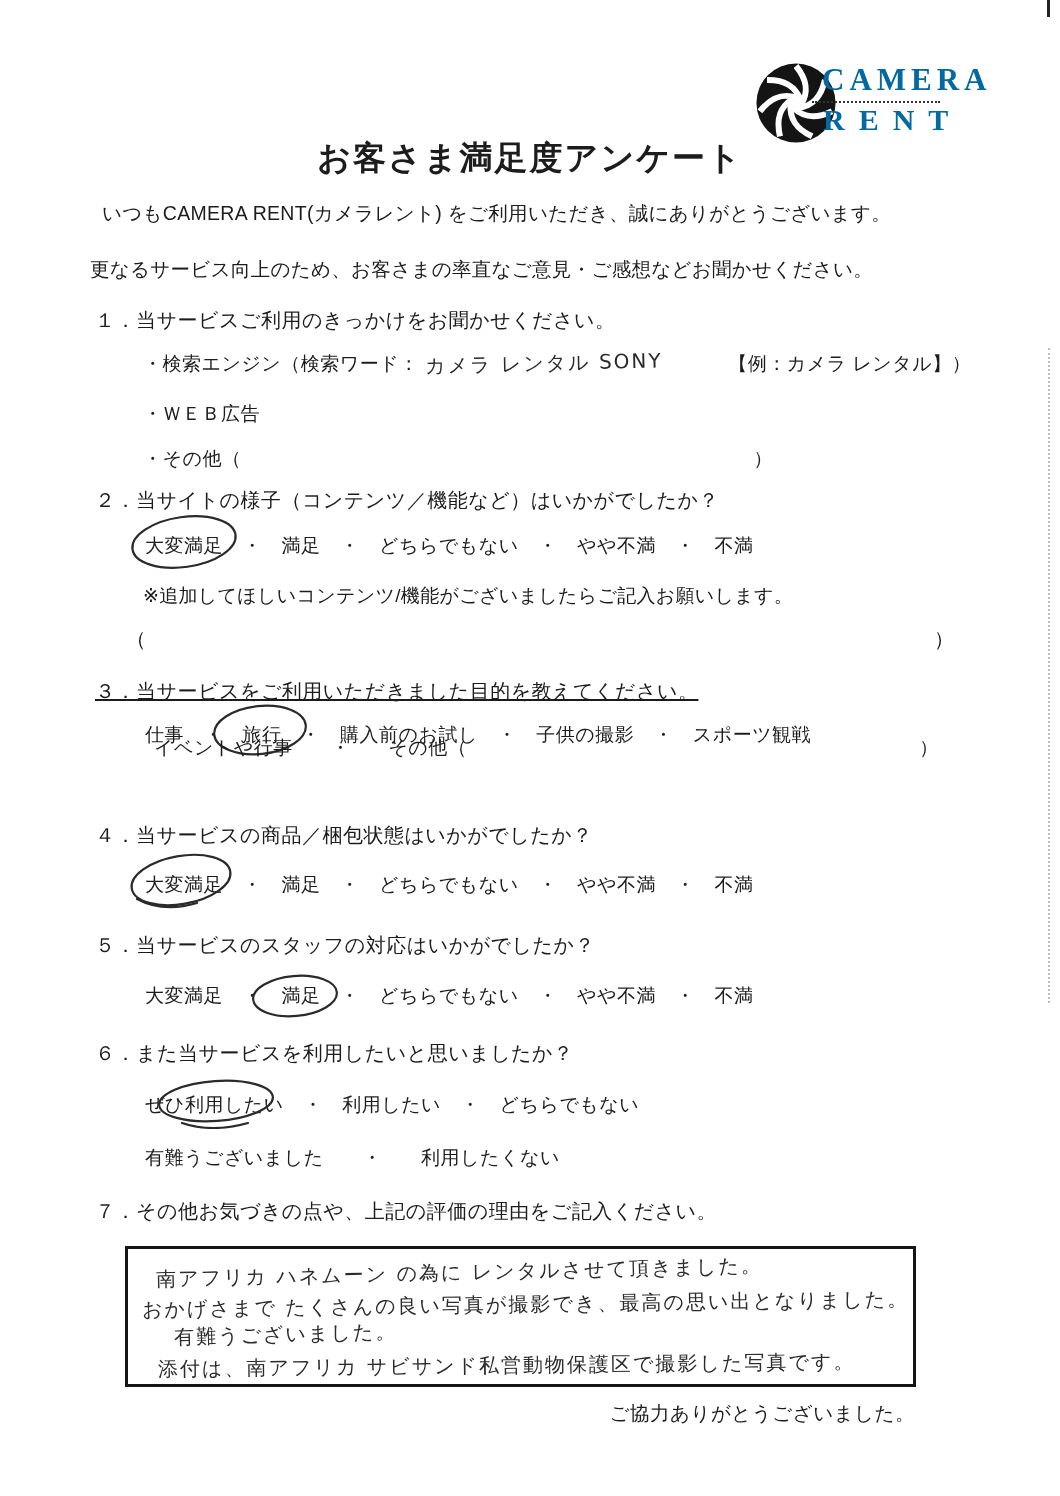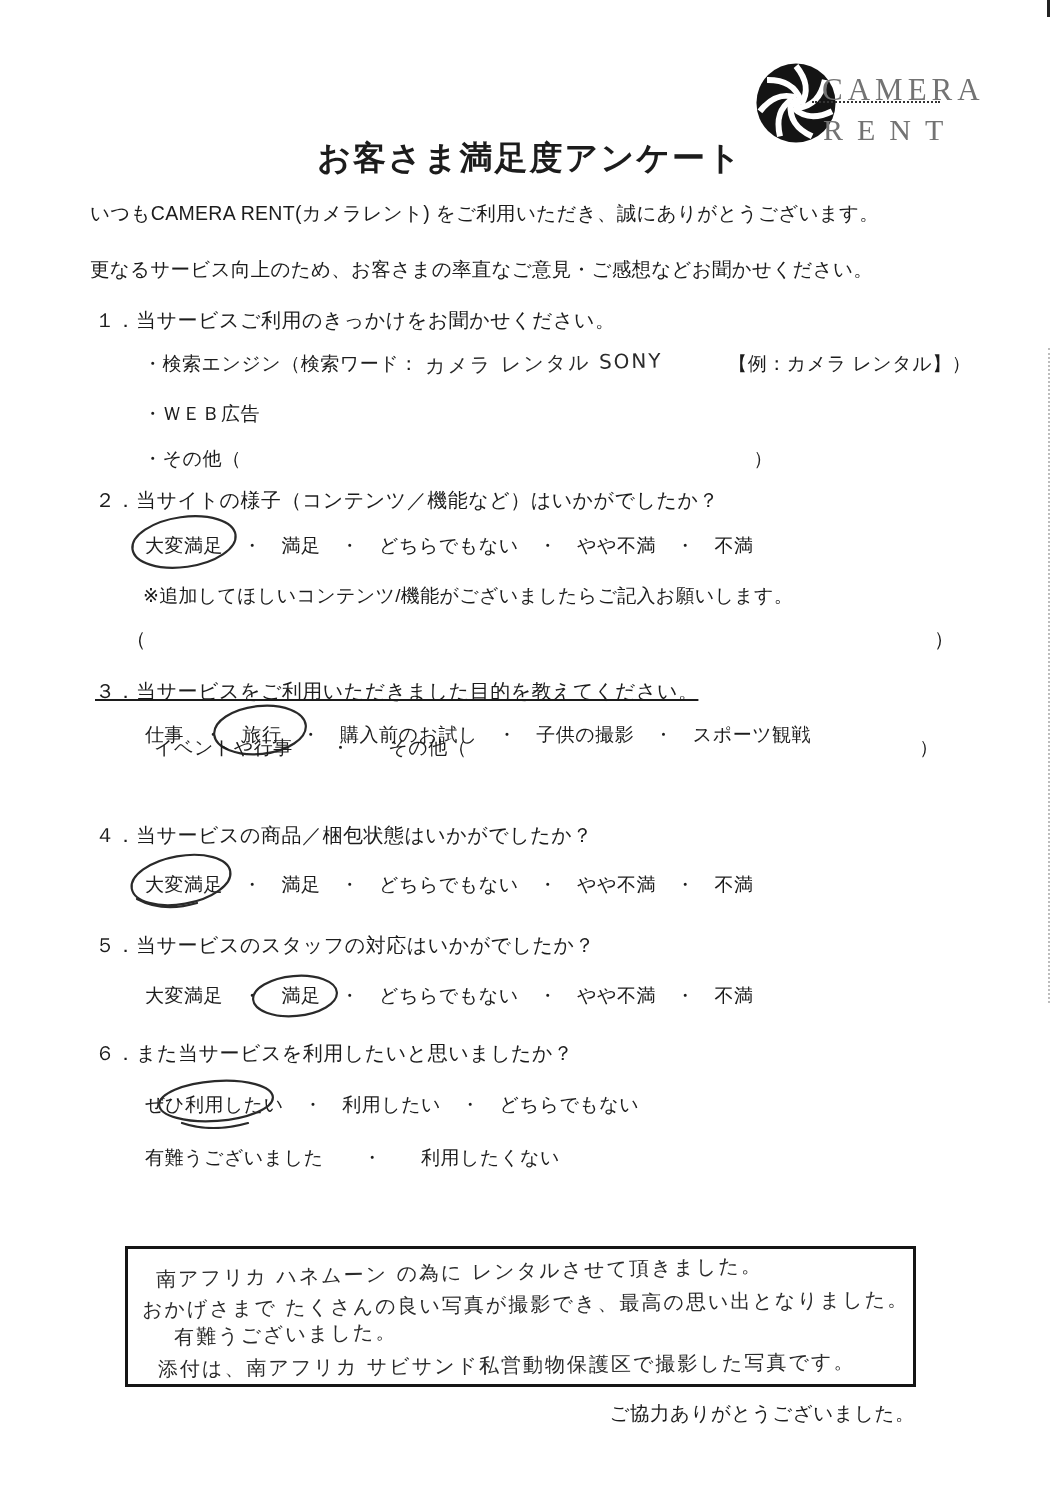--- a/index.html
+++ b/index.html
@@ -4,21 +4,21 @@
 <style>
   html,body{margin:0;padding:0;background:#e8e8e8;}
   #page{
     position:relative;width:1060px;height:1496px;margin:0 auto;
     background:#ffffff;overflow:hidden;
     font-family:"Liberation Sans","DejaVu Sans",sans-serif;
     color:#1c1c1c;
   }
   .abs{position:absolute;}
   
-  .logo-text{font-family:"Liberation Serif","DejaVu Serif",serif;font-weight:400;color:#737373;margin-top:10px;}
+  .logo-text{font-family:"Liberation Serif","DejaVu Serif",serif;font-weight:700;color:#0369a1;}
   .logo-camera{font-size:31px;letter-spacing:5px;}
   .logo-rent{font-size:30px;letter-spacing:14px;}
   .logo-divider{border-top:2px dotted #333;width:128px;height:0;}
   
   .title{font-size:33px;font-weight:600;letter-spacing:2px;text-align:center;width:1060px;}
   .intro{font-size:19.5px;line-height:28.5px;font-weight:500;letter-spacing:0.3px;}
   .heading{font-size:20px;font-weight:500;letter-spacing:0.5px;white-space:nowrap;}
   .opts{font-size:19px;font-weight:500;letter-spacing:0.5px;white-space:nowrap;}
   .note{font-size:19px;font-weight:500;letter-spacing:0.3px;}
   
@@ -62,21 +62,21 @@
       </g>
       <circle cx="50" cy="50" r="6" fill="#ffffff"></circle>
     </svg>
   </div>
   <div class="abs logo-text logo-camera" style="left:822px;top:62px;">CAMERA</div>
   <div class="abs logo-divider" style="left:812px;top:101px;"></div>
   <div class="abs logo-text logo-rent" style="left:823px;top:103px;">RENT</div>
 
   <div class="abs title" style="left:0;top:136px;">お客さま満足度アンケート</div>
 
-  <div class="abs intro" style="left:90px;top:199px;">いつもCAMERA RENT(カメラレント) をご利用いただき、誠にありがとうございます。</div>
+  <div class="abs intro" style="left:102px;top:199px;">いつもCAMERA RENT(カメラレント) をご利用いただき、誠にありがとうございます。</div>
   <div class="abs intro" style="left:90px;top:255px;">更なるサービス向上のため、お客さまの率直なご意見・ご感想などお聞かせください。</div>
 
   <div class="abs heading" style="left:95px;top:307px;font-family:Liberation Mono, monospace;">１．当サービスご利用のきっかけをお聞かせください。</div>
   <div class="abs opts" style="left:143px;top:350px;">
     <span>・検索エンジン（検索ワード：</span><span class="hw" style="margin-left:6px;">カメラ レンタル SONY</span><span class="gap" style="width:66px;"></span><span>【例：カメラ レンタル】）</span>
   </div>
   <div class="abs opts" style="left:143px;top:401px;">・ＷＥＢ広告</div>
   <div class="abs opts" style="left:143px;top:446px;">
     <span>・その他（</span><span class="gap" style="width:512px;"></span><span>）</span>
   </div>
@@ -115,20 +115,21 @@
   </svg>
 
   <div class="abs heading" style="left:95px;top:1040px;">６．また当サービスを利用したいと思いましたか？</div>
   <div class="abs opts" style="left:145px;top:1092px;">ぜひ利用したい　・　利用したい　・　どちらでもない</div>
   <svg class="circle" style="left:154px;top:1077px;" width="124" height="52">
     <ellipse cx="62" cy="24" rx="57" ry="20" transform="rotate(-4 62 24)"></ellipse>
     <path d="M28 46 q 30 10 66 0"></path>
   </svg>
   <div class="abs opts" style="left:145px;top:1145px;">有難うございました　　・　　利用したくない</div>
 
+  <div class="abs heading" style="left:95px;top:1198px;">７．その他お気づきの点や、上記の評価の理由をご記入ください。</div>
   <div class="abs response-box" style="left:125px;top:1246px;width:785px;height:135px;">
     <span class="hw" style="left:28px;top:10px;">南アフリカ ハネムーン の為に レンタルさせて頂きました。</span>
     <span class="hw" style="left:14px;top:42px;transform:rotate(-0.8deg);">おかげさまで たくさんの良い写真が撮影でき、最高の思い出となりました。</span>
     <span class="hw" style="left:46px;top:72px;transform:rotate(-1.5deg);">有難うございました。</span>
     <span class="hw" style="left:30px;top:103px;transform:rotate(-0.6deg);">添付は、南アフリカ サビサンド私営動物保護区で撮影した写真です。</span>
   </div>
 
   <div class="abs footer" style="left:455px;top:1400px;">ご協力ありがとうございました。</div>
 
 </div>

